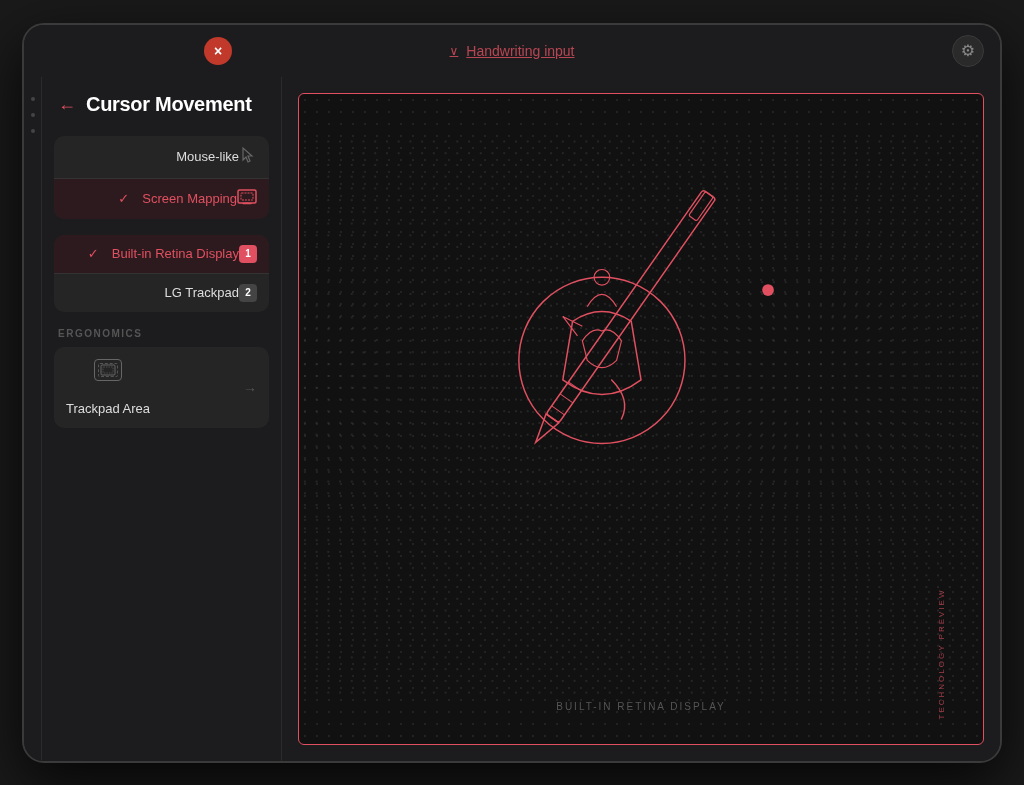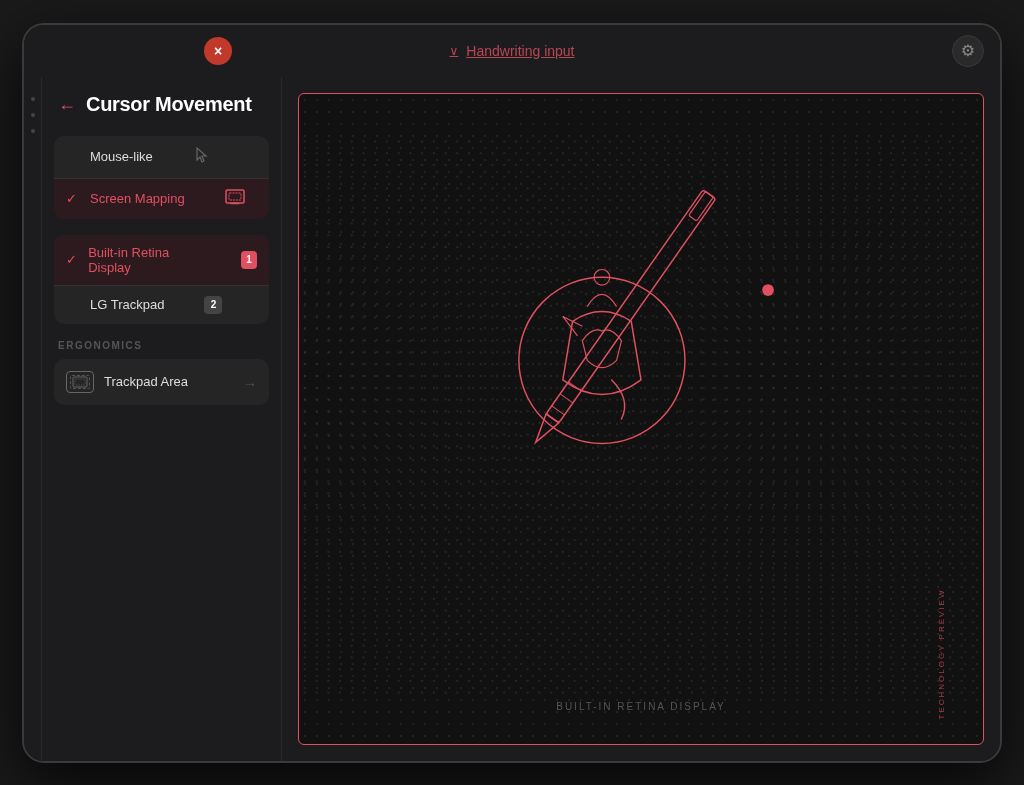--- a/index.html
+++ b/index.html
@@ -160,25 +160,24 @@
     .option-group {
       background: #252525;
       border-radius: 10px;
       margin: 0 12px 16px 12px;
       overflow: hidden;
     }
 
     .option-item {
       display: flex;
       align-items: center;
-      justify-content: flex-start;
+      justify-content: flex-end;
       padding: 10px 12px;
       cursor: pointer;
       position: relative;
-      gap: 40px;
     }
 
     .option-item + .option-item {
       border-top: 1px solid #333;
     }
 
     .option-item.selected {
       background: #2d1a1e;
     }
 
@@ -234,21 +233,22 @@
       display: flex;
       align-items: center;
       justify-content: space-between;
       padding: 12px 12px;
       cursor: pointer;
     }
 
     .trackpad-left {
       display: flex;
       align-items: center;
-      gap: 10px;
+      gap: 20px;
+      flex-direction: column;
     }
 
     .trackpad-icon {
       width: 28px;
       height: 22px;
       border: 1.5px solid #666;
       border-radius: 4px;
       position: relative;
       display: flex;
       align-items: center;

